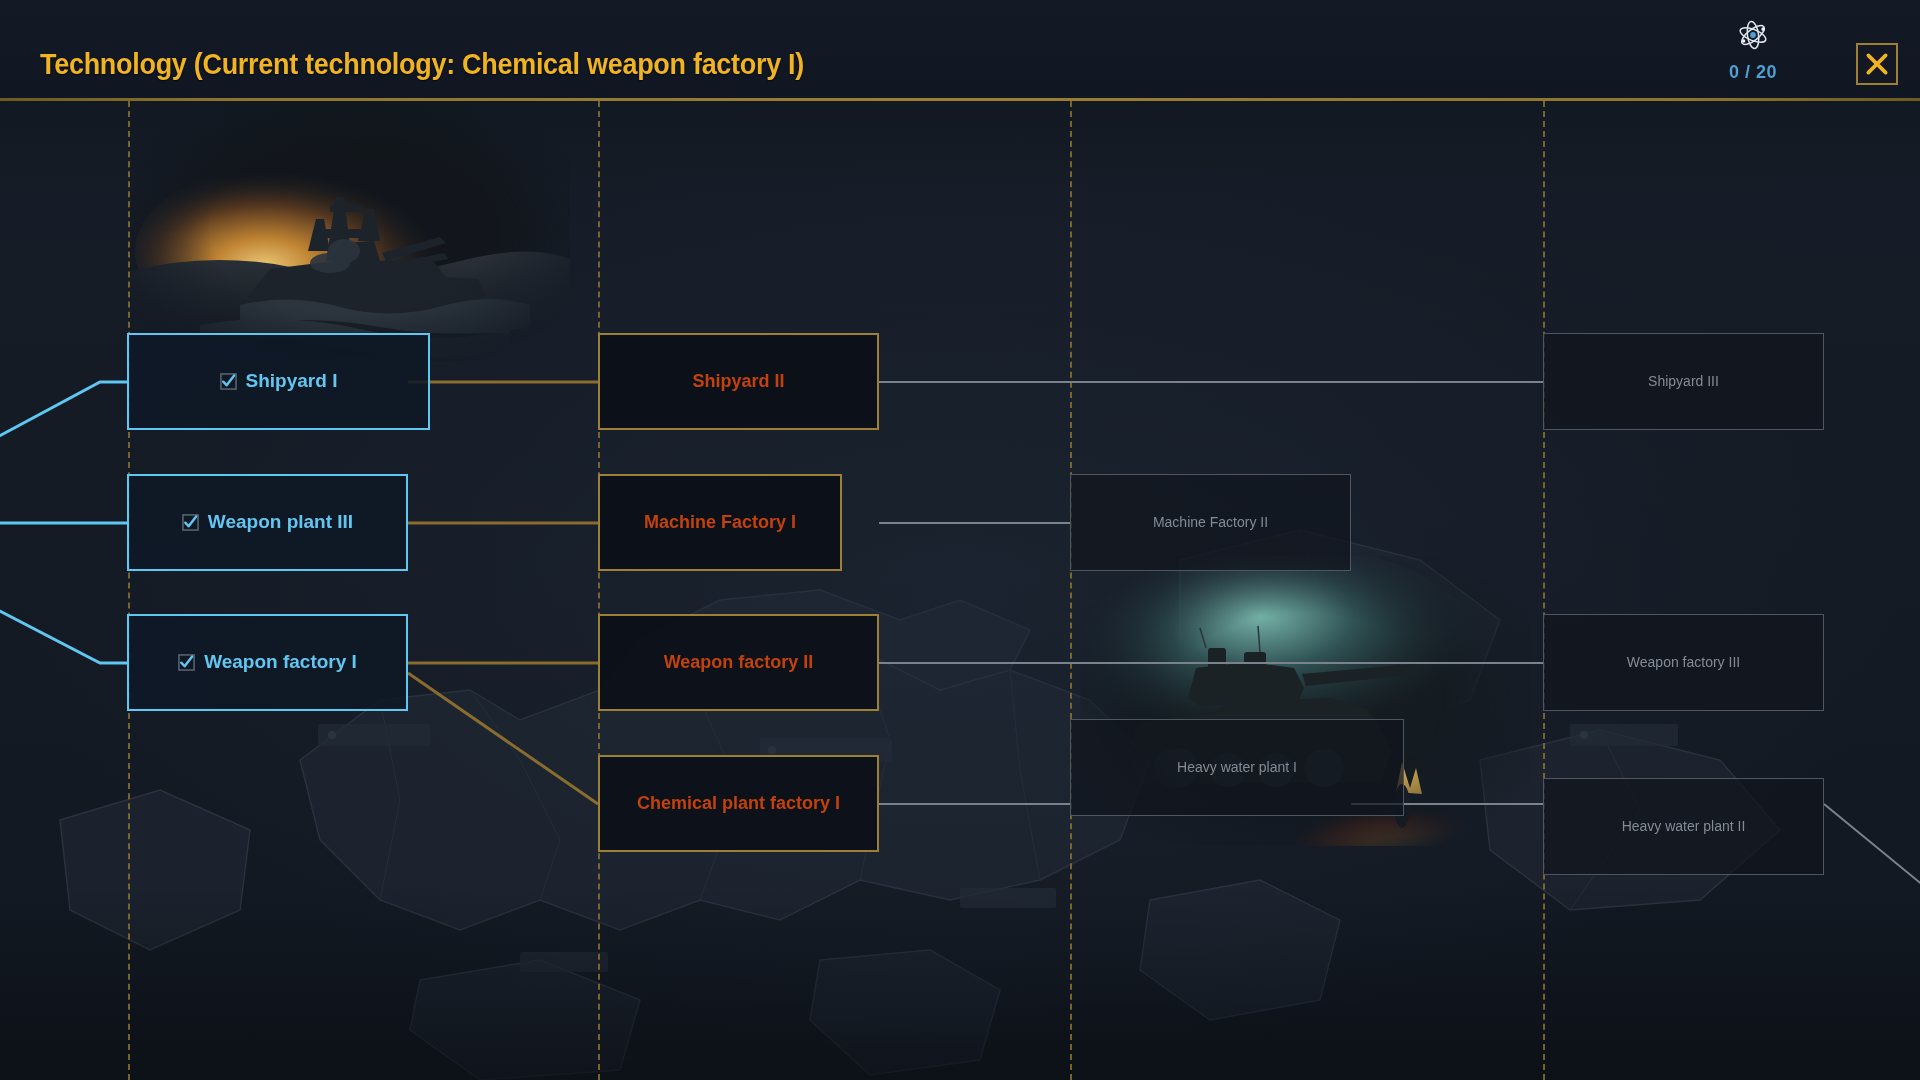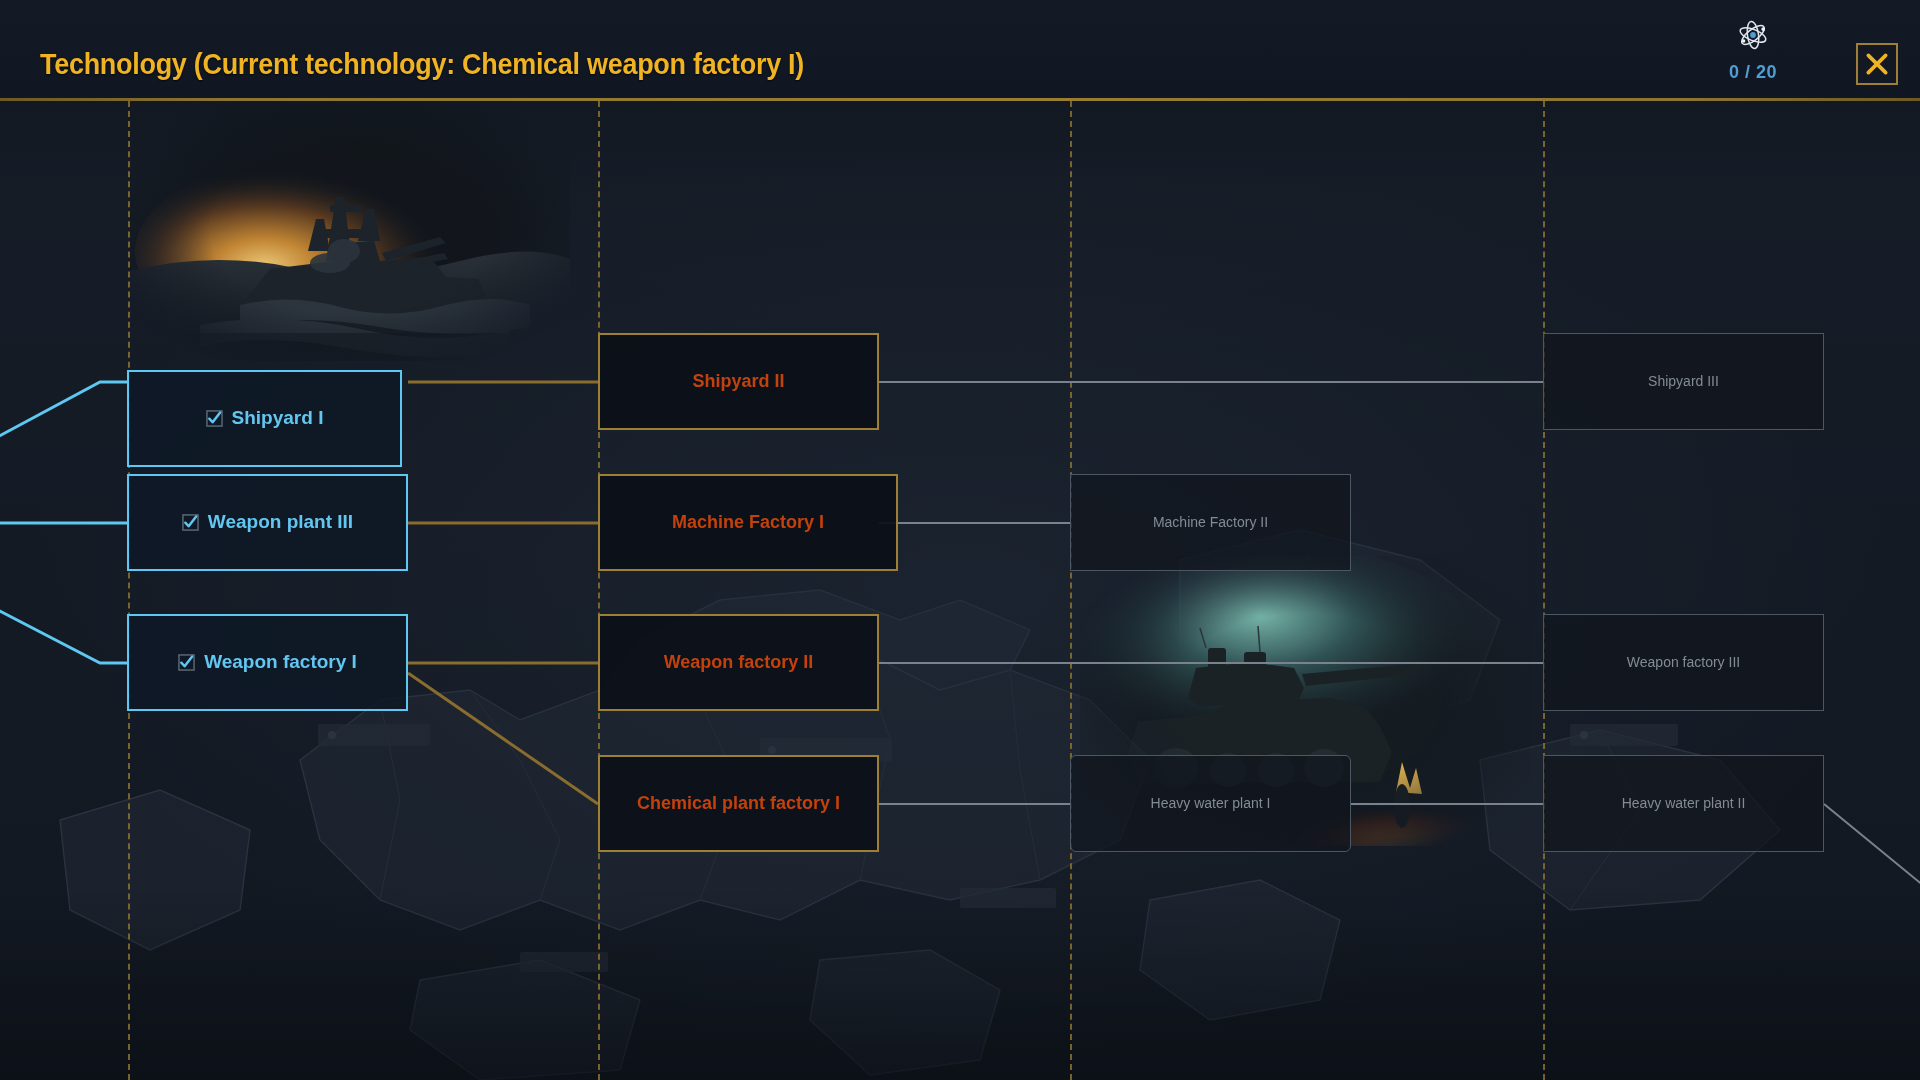--- a/index.html
+++ b/index.html
@@ -271,21 +271,21 @@
         <path d="M 408 572 L 598 703" stroke="#8a6d2e" stroke-width="3" fill="none"></path>
         <path d="M 879 281 L 1543 281" stroke="#7a828d" stroke-width="2" fill="none"></path>
         <path d="M 879 422 L 1070 422" stroke="#7a828d" stroke-width="2" fill="none"></path>
         <path d="M 879 562 L 1543 562" stroke="#7a828d" stroke-width="2" fill="none"></path>
         <path d="M 879 703 L 1070 703" stroke="#7a828d" stroke-width="2" fill="none"></path>
         <path d="M 1351 703 L 1543 703" stroke="#7a828d" stroke-width="2" fill="none"></path>
         <path d="M 1824 703 L 1930 790" stroke="#7a828d" stroke-width="2" fill="none"></path>
       </svg>
 
     <div id="node-layer">
-        <div class="node done" style="left: 127px; top: 232px; width: 275px; height: 97px; margin-top: 37px;">
+        <div class="node done" style="left: 127px; top: 232px; width: 303px; height: 97px;">
           <div class="label">
             <svg class="chk" viewBox="0 0 18 18" aria-hidden="true">
   <rect x="1" y="1" width="16" height="16" fill="none" stroke="#5a6670" stroke-width="1.6"></rect>
   <path d="M3.5 9.2 L7 13 L15 2.6" fill="none" stroke="#63c6f0" stroke-width="2.6" stroke-linecap="round" stroke-linejoin="round"></path>
 </svg>
             <span>Shipyard I</span>
           </div>
         </div>
         <div class="node done" style="left: 127px; top: 373px; width: 281px; height: 97px;">
           <div class="label">
@@ -301,42 +301,42 @@
             <svg class="chk" viewBox="0 0 18 18" aria-hidden="true">
   <rect x="1" y="1" width="16" height="16" fill="none" stroke="#5a6670" stroke-width="1.6"></rect>
   <path d="M3.5 9.2 L7 13 L15 2.6" fill="none" stroke="#63c6f0" stroke-width="2.6" stroke-linecap="round" stroke-linejoin="round"></path>
 </svg>
             <span>Weapon factory I</span>
           </div>
         </div>
         <div class="node avail" style="left: 598px; top: 232px; width: 281px; height: 97px;">
           <div class="label">Shipyard II</div>
         </div>
-        <div class="node avail" style="left: 598px; top: 373px; width: 300px; height: 97px;">
+        <div class="node avail" style="left: 598px; top: 373px; width: 244px; height: 97px;">
           <div class="label">Machine Factory I</div>
         </div>
         <div class="node avail" style="left: 598px; top: 513px; width: 281px; height: 97px;">
           <div class="label">Weapon factory II</div>
         </div>
         <div class="node avail" style="left: 598px; top: 654px; width: 281px; height: 97px;">
           <div class="label">Chemical plant factory I</div>
         </div>
         <div class="node locked" style="left: 1070px; top: 373px; width: 281px; height: 97px;">
           <div class="label">Machine Factory II</div>
         </div>
-        <div class="node locked" style="left: 1070px; top: 654px; width: 281px; height: 97px; border-radius: 6px;">
+        <div class="node locked" style="left: 1070px; top: 618px; width: 334px; height: 97px;">
           <div class="label">Heavy water plant I</div>
         </div>
         <div class="node locked" style="left: 1543px; top: 232px; width: 281px; height: 97px;">
           <div class="label">Shipyard III</div>
         </div>
         <div class="node locked" style="left: 1543px; top: 513px; width: 281px; height: 97px;">
           <div class="label">Weapon factory III</div>
         </div>
-        <div class="node locked" style="left: 1543px; top: 654px; width: 281px; height: 97px;">
+        <div class="node locked" style="left: 1543px; top: 677px; width: 281px; height: 97px;">
           <div class="label">Heavy water plant II</div>
         </div>
       </div>
   </div>
 
   <div class="header">
     <div class="header-title">Technology (Current technology: Chemical weapon factory I)</div>
 
     <div class="research-box">
       <svg class="atom-icon" viewBox="0 0 40 40" aria-hidden="true">

